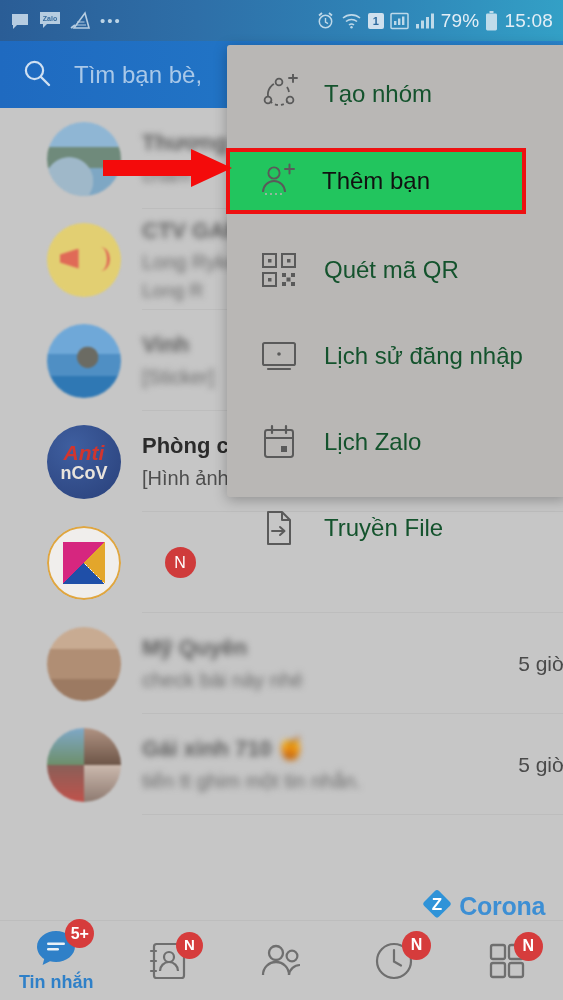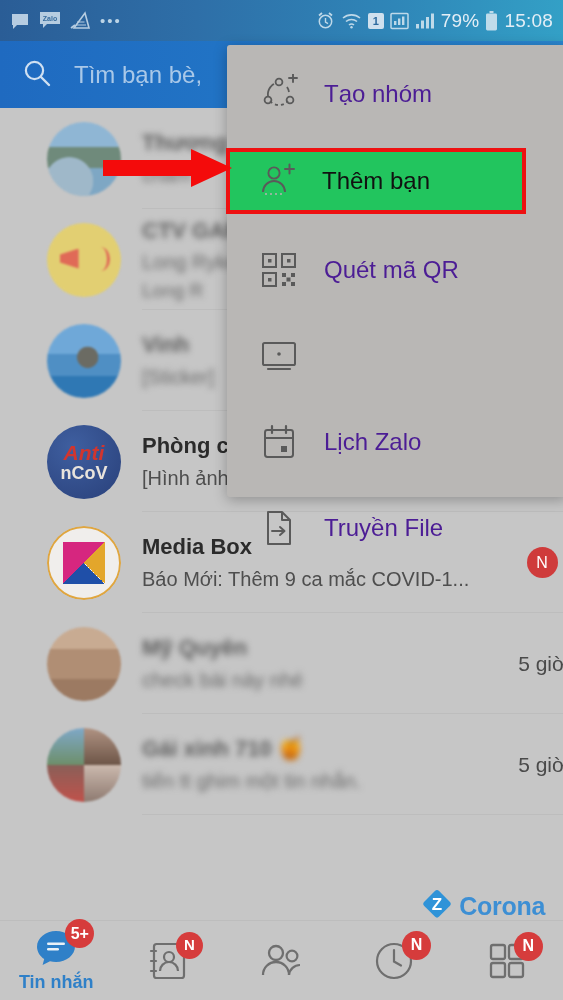--- a/index.html
+++ b/index.html
@@ -164,21 +164,21 @@
     display: flex; align-items: center;
     height: 64px;
     padding-left: 33px;
   }
   .menu-item .mi-icon {
     width: 44px; flex: 0 0 44px;
     display: flex; align-items: center; justify-content: flex-start;
     color: #5a5a5a;
   }
   .menu-item .mi-label {
-    font-size: 24px; color: #4c1d95; margin-left: 20px;
+    font-size: 24px; color: #14532d; margin-left: 20px;
     white-space: nowrap;
   }
   .menu-item.highlighted {
     background: #22c55e;
     border: 4px solid #ee1111;
     height: 66px;
     margin-left: -1px;
     width: 300px;
     padding-left: 28px;
     box-sizing: border-box;
@@ -379,24 +379,20 @@
         <span class="chat-time">2 giờ</span>
         <span class="badge-n">N</span>
       </div>
       <div class="divider"></div>
     </div>
 
     <div class="chat-row">
       <div class="avatar">
           <div class="av-mediabox"></div>
         </div>
-      <div class="chat-main">
-        <div class="chat-title">Media Box</div>
-        <div class="chat-sub">Báo Mới: Thêm 9 ca mắc COVID-1...</div>
-      </div>
       <div class="chat-right">
 
         <span class="badge-n">N</span>
       </div>
       <div class="divider"></div>
     </div>
 
     <div class="chat-row blurred">
       <div class="avatar">
           <div class="av-photo3"></div>
@@ -481,20 +477,21 @@
     </div>
 
     <div class="menu-item" id="mi-lichsu">
       <span class="mi-icon">
         <svg width="38" height="38" viewBox="0 0 38 38">
           <rect x="3" y="6" width="32" height="22" rx="1.6" fill="none" stroke="#5a5a5a" stroke-width="2"></rect>
           <circle cx="19" cy="17" r="1.8" fill="#5a5a5a"></circle>
           <path d="M8 32h22" stroke="#5a5a5a" stroke-width="2.2" stroke-linecap="round"></path>
         </svg>
       </span>
+      <span class="mi-label">Lịch sử đăng nhập</span>
     </div>
 
     <div class="menu-item" id="mi-lichzalo">
       <span class="mi-icon">
         <svg width="38" height="38" viewBox="0 0 38 38">
           <rect x="5" y="7" width="28" height="27" rx="2.4" fill="none" stroke="#5a5a5a" stroke-width="2"></rect>
           <path d="M5 15h28" stroke="#5a5a5a" stroke-width="2"></path>
           <path d="M12 3v7 M26 3v7" stroke="#5a5a5a" stroke-width="2.2" stroke-linecap="round"></path>
           <rect x="21" y="23" width="6" height="6" fill="#5a5a5a"></rect>
         </svg>

